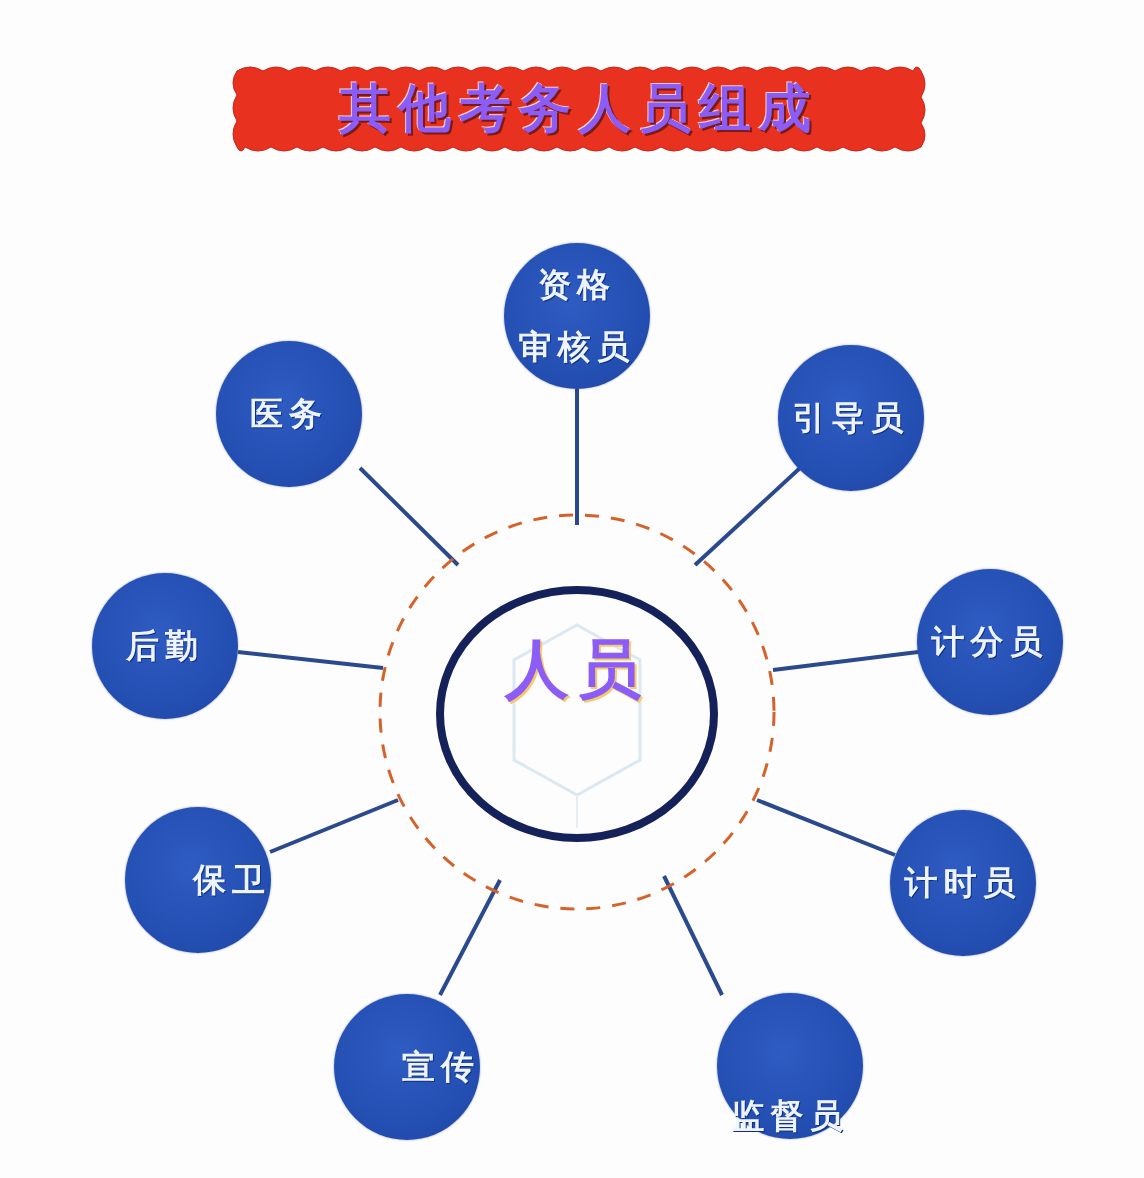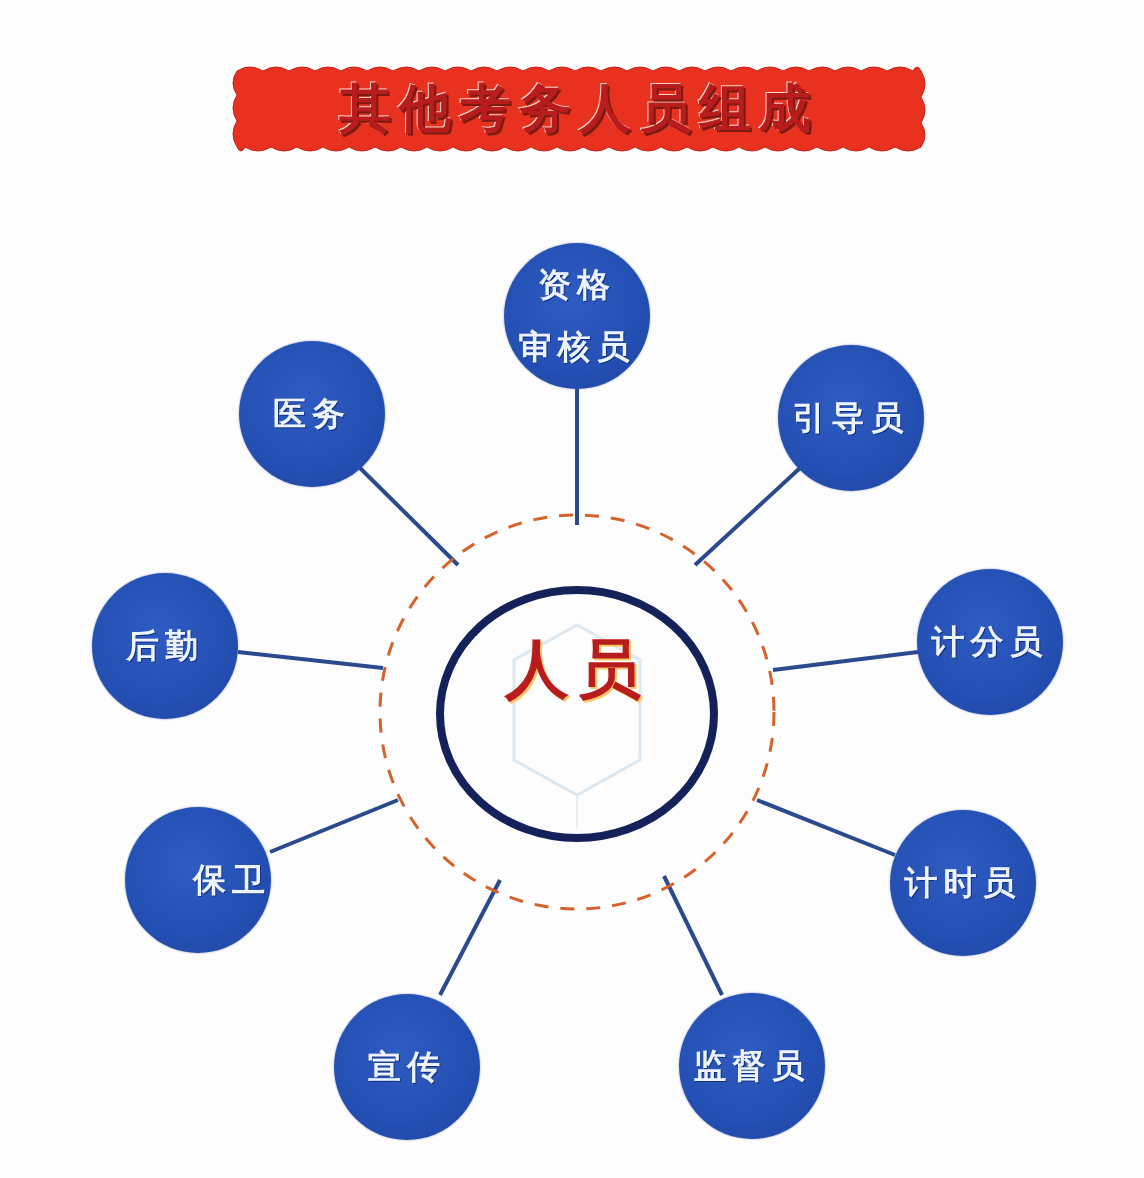--- a/index.html
+++ b/index.html
@@ -9,39 +9,39 @@
       position: relative; overflow: hidden;
       font-family: "DejaVu Sans", sans-serif;
     }
     #banner {
       position: absolute; left: 232px; top: 66px; width: 694px; height: 86px;
     }
     #banner svg { position: absolute; left: 0; top: 0; }
     #banner-title {
       position: absolute; left: 0; top: 0; width: 694px; height: 86px;
       display: flex; align-items: center; justify-content: center;
-      color: #b91c1c; font-size: 52px; font-weight: bold; letter-spacing: 8px;
+      color: #8b5cf6; font-size: 52px; font-weight: bold; letter-spacing: 8px;
       text-shadow: 2px 2px 0 #7a1a10, -1px -1px 0 #f9d3c8;
     }
     #diagram { position: absolute; left: 0; top: 0; }
     .node {
       position: absolute; width: 146px; height: 146px; border-radius: 50%;
       background: radial-gradient(circle at 45% 40%, #2f5cc2 0%, #244fb3 60%, #1e44a0 100%);
       display: flex; align-items: center; justify-content: center; flex-direction: column;
       box-shadow: 0 0 2px rgba(20,40,120,0.5);
       cursor: pointer;
     }
     .node-label {
       color: #eef4ff; font-size: 33px; font-weight: bold; letter-spacing: 6px;
       line-height: 46px; text-align: center; white-space: nowrap;
       text-shadow: 1px 1px 0 #0e2f80;
     }
     #center-label {
       position: absolute; left: 477px; top: 632px; width: 200px;
-      color: #b91c1c; font-size: 64px; font-weight: bold; line-height: 74px;
+      color: #8b5cf6; font-size: 64px; font-weight: bold; line-height: 74px;
       text-align: center; letter-spacing: 8px;
       text-shadow: 2px 2px 0 #f7c96a;
     }
   </style>
 </head>
 <body>
 
 <div id="banner">
   <svg width="694" height="86" viewBox="0 0 694 86">
     <path id="banner-path" fill="#E8311F" stroke="#c9251a" stroke-width="1" d="M 5 5 Q 18 -3 31 5 Q 44 -3 57 5 Q 70 -3 83 5 Q 96 -3 109 5 Q 122 -3 135 5 Q 148 -3 161 5 Q 174 -3 187 5 Q 200 -3 213 5 Q 226 -3 239 5 Q 252 -3 265 5 Q 278 -3 291 5 Q 304 -3 317 5 Q 330 -3 343 5 Q 356 -3 369 5 Q 382 -3 395 5 Q 408 -3 421 5 Q 434 -3 447 5 Q 460 -3 473 5 Q 486 -3 499 5 Q 512 -3 525 5 Q 538 -3 551 5 Q 564 -3 577 5 Q 590 -3 603 5 Q 616 -3 629 5 Q 642 -3 655 5 Q 668 -3 681 5 Q 685 -3 689 5 Q 697 18 689 31 Q 697 44 689 57 Q 697 69 689 81 Q 676 89 663 81 Q 650 89 637 81 Q 624 89 611 81 Q 598 89 585 81 Q 572 89 559 81 Q 546 89 533 81 Q 520 89 507 81 Q 494 89 481 81 Q 468 89 455 81 Q 442 89 429 81 Q 416 89 403 81 Q 390 89 377 81 Q 364 89 351 81 Q 338 89 325 81 Q 312 89 299 81 Q 286 89 273 81 Q 260 89 247 81 Q 234 89 221 81 Q 208 89 195 81 Q 182 89 169 81 Q 156 89 143 81 Q 130 89 117 81 Q 104 89 91 81 Q 78 89 65 81 Q 52 89 39 81 Q 26 89 13 81 Q 9 89 5 81 Q -3 68 5 55 Q -3 42 5 29 Q -3 17 5 5 Z"></path>
@@ -80,28 +80,28 @@
     </div>
     <div class="node" style="left: 778px; top: 345px;">
       <div class="node-label">引导员</div>
     </div>
     <div class="node" style="left: 917px; top: 569px;">
       <div class="node-label">计分员</div>
     </div>
     <div class="node" style="left: 890px; top: 810px;">
       <div class="node-label">计时员</div>
     </div>
-    <div class="node" style="left: 679px; top: 993px;">
+    <div class="node" style="left: 717px; top: 993px; justify-content: flex-end;">
       <div class="node-label">监督员</div>
     </div>
-    <div class="node" style="left: 334px; top: 994px;">
+    <div class="node" style="left: 334px; top: 994px; align-items: flex-end;">
       <div class="node-label">宣传</div>
     </div>
     <div class="node" style="left: 125px; top: 807px; align-items: flex-end;">
       <div class="node-label">保卫</div>
     </div>
     <div class="node" style="left: 92px; top: 573px;">
       <div class="node-label">后勤</div>
     </div>
-    <div class="node" style="left: 239px; top: 341px;">
+    <div class="node" style="left: 216px; top: 341px;">
       <div class="node-label">医务</div>
     </div>
   </div>
 
 </body></html>

